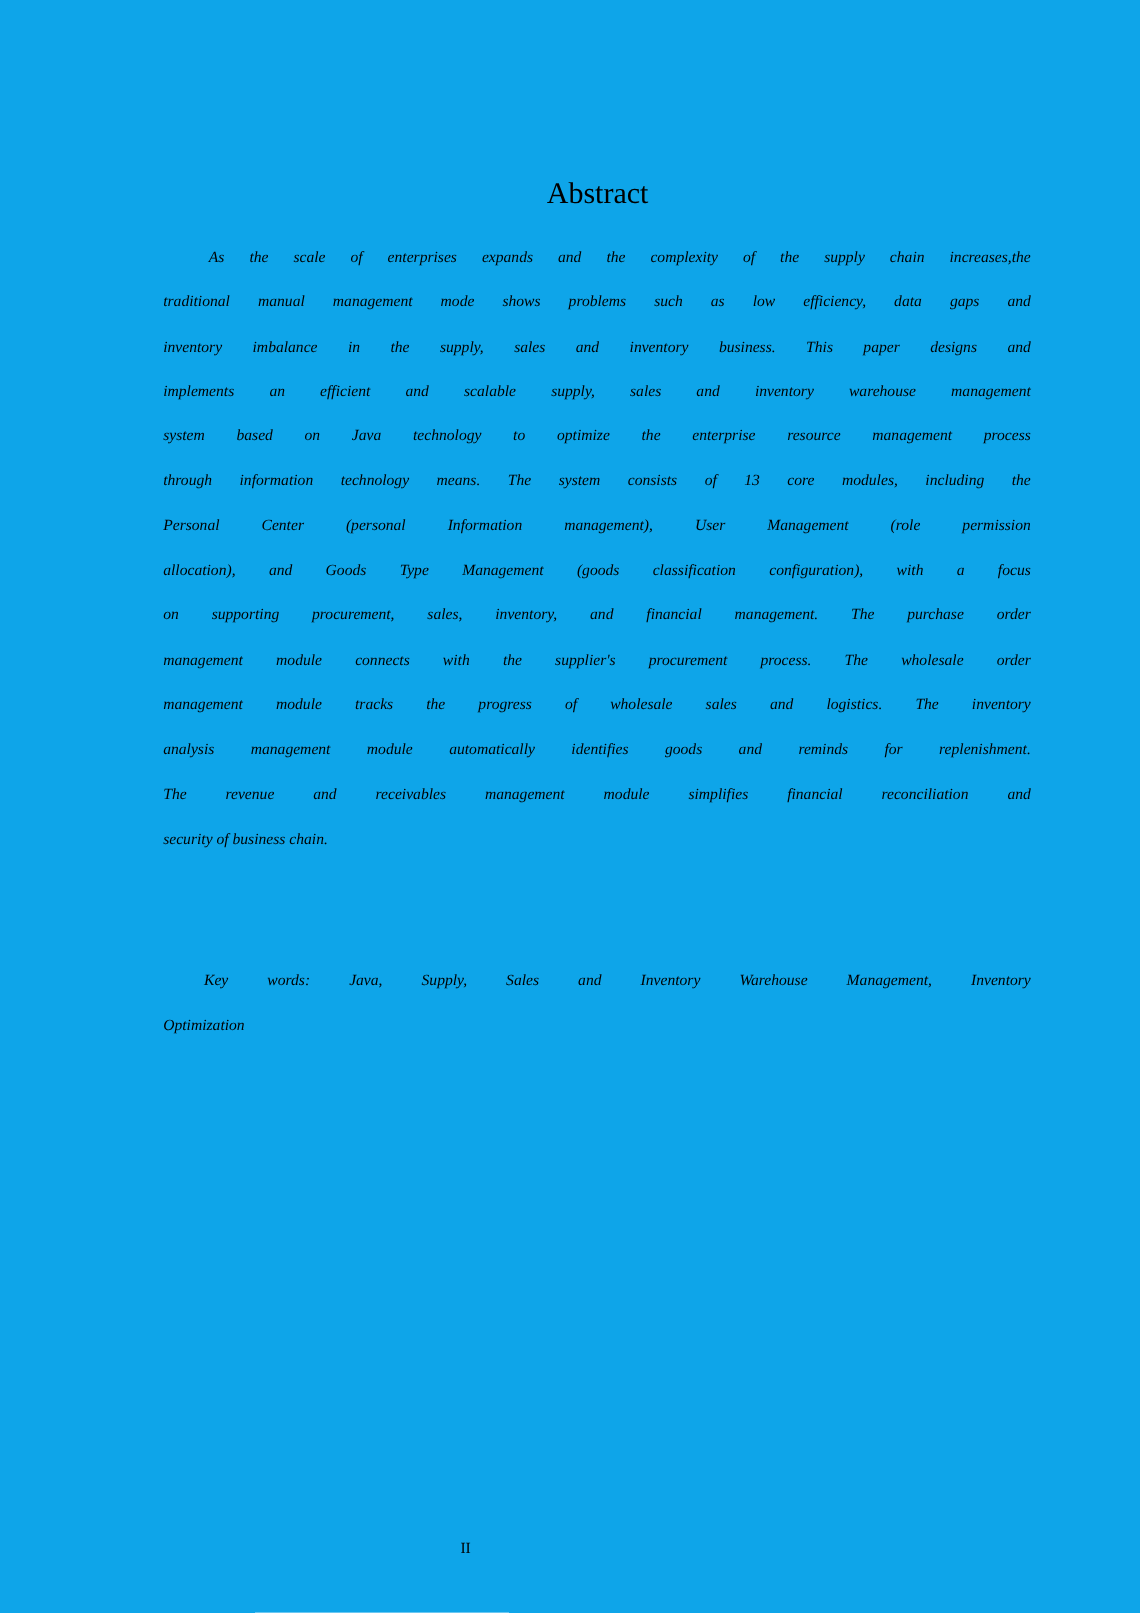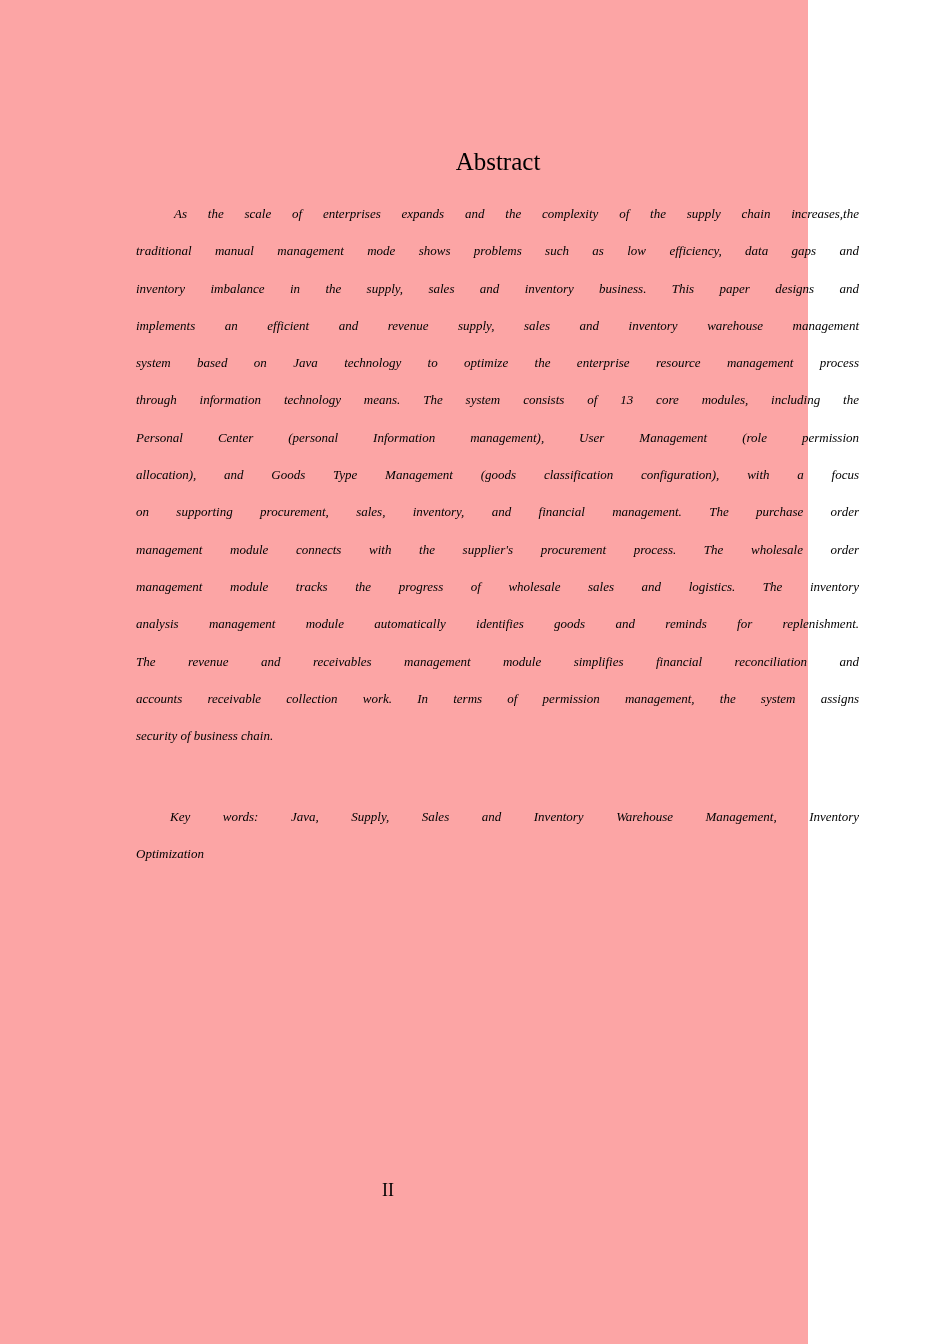--- a/index.html
+++ b/index.html
@@ -12,23 +12,23 @@
       height: 1344px;
       position: relative;
       overflow: hidden;
       font-family: "Liberation Serif", "DejaVu Serif", serif;
       color: #000000;
     }
     .page {
       position: absolute;
       left: 0;
       top: 0;
-      width: 808px;
+      width: 950px;
       height: 1344px;
-      background: #fca5a5;
+      background: #0ea5e9;
     }
     .title {
       position: absolute;
       left: 0;
       width: 996px;
       top: 146px;
       text-align: center;
       font-size: 25px;
       line-height: 32px;
       font-weight: normal;
@@ -62,48 +62,47 @@
     #abstract-para {
       top: 195px;
     }
     #keywords-para {
       top: 798px;
     }
     .page-number {
       position: absolute;
       left: 378px;
       width: 20px;
-      top: 1182px;
+      top: 1282px;
       text-align: center;
-      font-size: 18px;
+      font-size: 13px;
       line-height: 16px;
     }
   </style>
 </head>
 <body>
 
 <div class="page">
 
   <h1 class="title">Abstract</h1>
 
   <div class="body-text" id="abstract-para">
     <span class="line indent">As the scale of enterprises expands and the complexity of the supply chain increases,the</span>
     <span class="line">traditional manual management mode shows problems such as low efficiency, data gaps and</span>
     <span class="line">inventory imbalance in the supply, sales and inventory business. This paper designs and</span>
-    <span class="line">implements an efficient and revenue supply, sales and inventory warehouse management</span>
+    <span class="line">implements an efficient and scalable supply, sales and inventory warehouse management</span>
     <span class="line">system based on Java technology to optimize the enterprise resource management process</span>
     <span class="line">through information technology means. The system consists of 13 core modules, including the</span>
     <span class="line">Personal Center (personal Information management), User Management (role permission</span>
     <span class="line">allocation), and Goods Type Management (goods classification configuration), with a focus</span>
     <span class="line">on supporting procurement, sales, inventory, and financial management. The purchase order</span>
     <span class="line">management module connects with the supplier's procurement process. The wholesale order</span>
     <span class="line">management module tracks the progress of wholesale sales and logistics. The inventory</span>
     <span class="line">analysis management module automatically identifies goods and reminds for replenishment.</span>
     <span class="line">The revenue and receivables management module simplifies financial reconciliation and</span>
-    <span class="line">accounts receivable collection work. In terms of permission management, the system assigns</span>
     <span class="line last">security of business chain.</span>
   </div>
 
   <div class="body-text" id="keywords-para">
     <span class="line indent-kw">Key words: Java, Supply, Sales and Inventory Warehouse Management, Inventory</span>
     <span class="line last">Optimization</span>
   </div>
 
   <div class="page-number">II</div>
 

